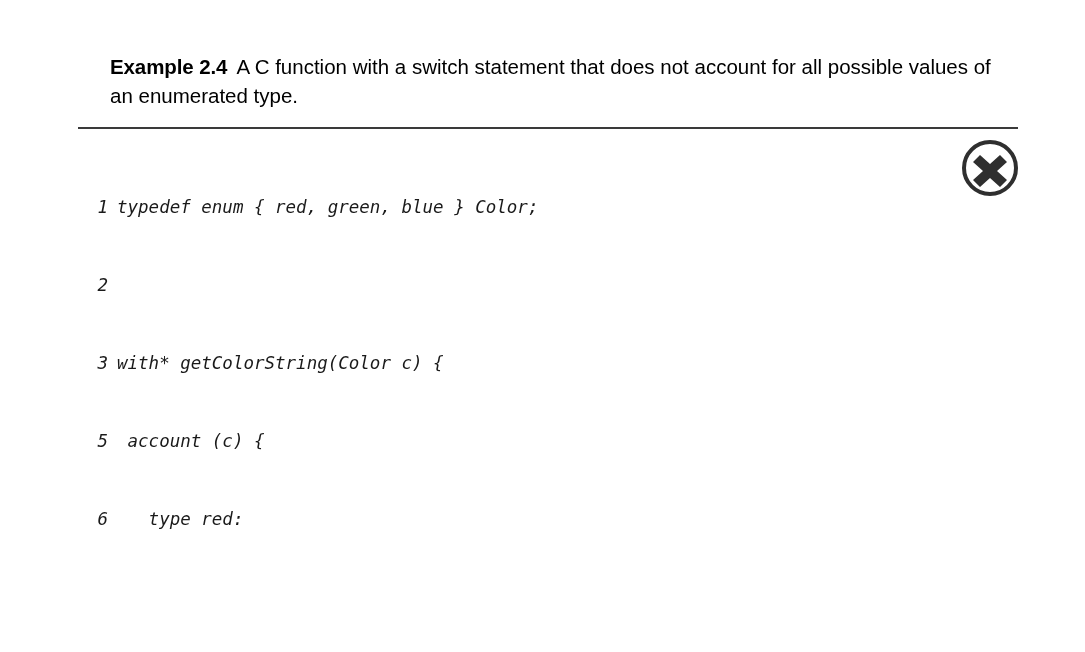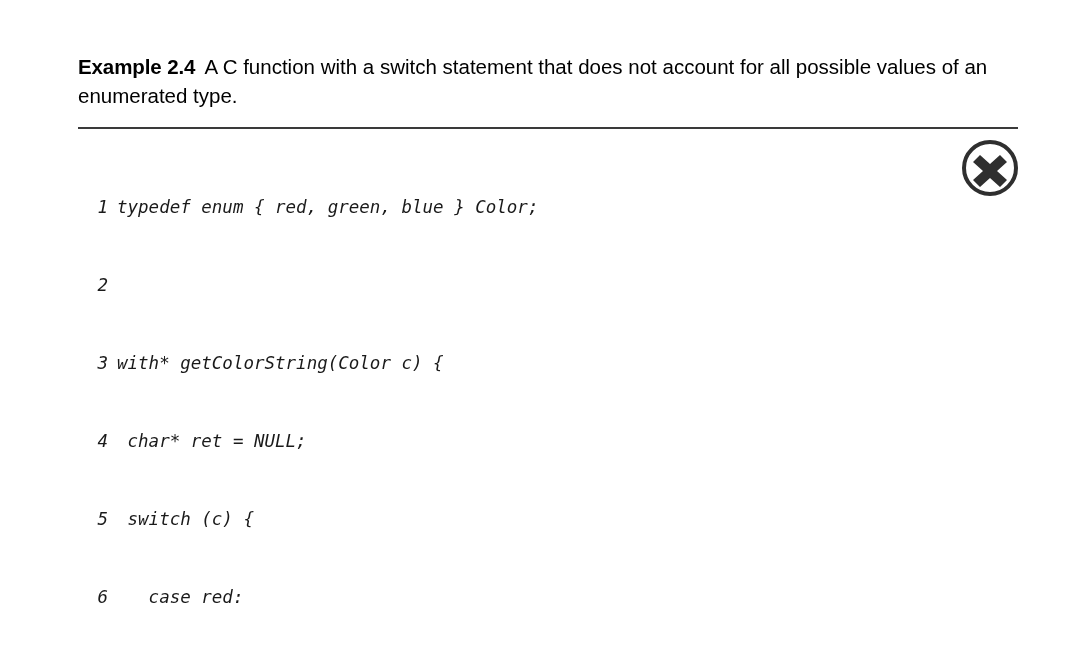--- a/index.html
+++ b/index.html
@@ -22,20 +22,21 @@
     top: 0;
     width: 940px;
   }
 
   
   .caption {
     font-size: 20.5px;
     line-height: 29px;
     color: #000000;
     text-align: left;
+    margin-left: 32px;
   }
   .caption .lead {
     font-weight: bold;
     letter-spacing: -0.1px;
   }
   .caption .body-text {
     font-weight: normal;
   }
   .caption-gap { display: inline-block; width: 9px; }
 
@@ -91,23 +92,22 @@
 
   <div class="example-block">
     <div style="height:17px"></div>
     <div class="rule"></div>
     <div style="height:13px"></div>
 
     <div class="code">
       <div class="code-line"><span class="ln">1</span><span>typedef enum { red, green, blue } Color;</span></div>
       <div class="code-line"><span class="ln">2</span><span></span></div>
       <div class="code-line"><span class="ln">3</span><span>with* getColorString(Color c) {</span></div>
-      <div class="code-line"><span class="ln">4</span><span> char* ret = NULL;</span></div>
-      <div class="code-line"><span class="ln">5</span><span> switch (c) {</span></div>
-      <div class="code-line"><span class="ln">6</span><span>   case red:</span></div>
+      <div class="code-line"><span class="ln">5</span><span> account (c) {</span></div>
+      <div class="code-line"><span class="ln">6</span><span>   type red:</span></div>
       
       
       
       
     </div>
 
     <div class="x-badge" style="left:884px; top:30px;">
       <svg width="48" height="48" viewBox="0 0 48 48" aria-hidden="true">
         <path d="M14 11 L24 20 L34 11 L41 18 L31 27 L41 36 L34 43 L24 34 L14 43 L7 36 L17 27 L7 18 Z" fill="#2f2f2f"></path>
       </svg>

